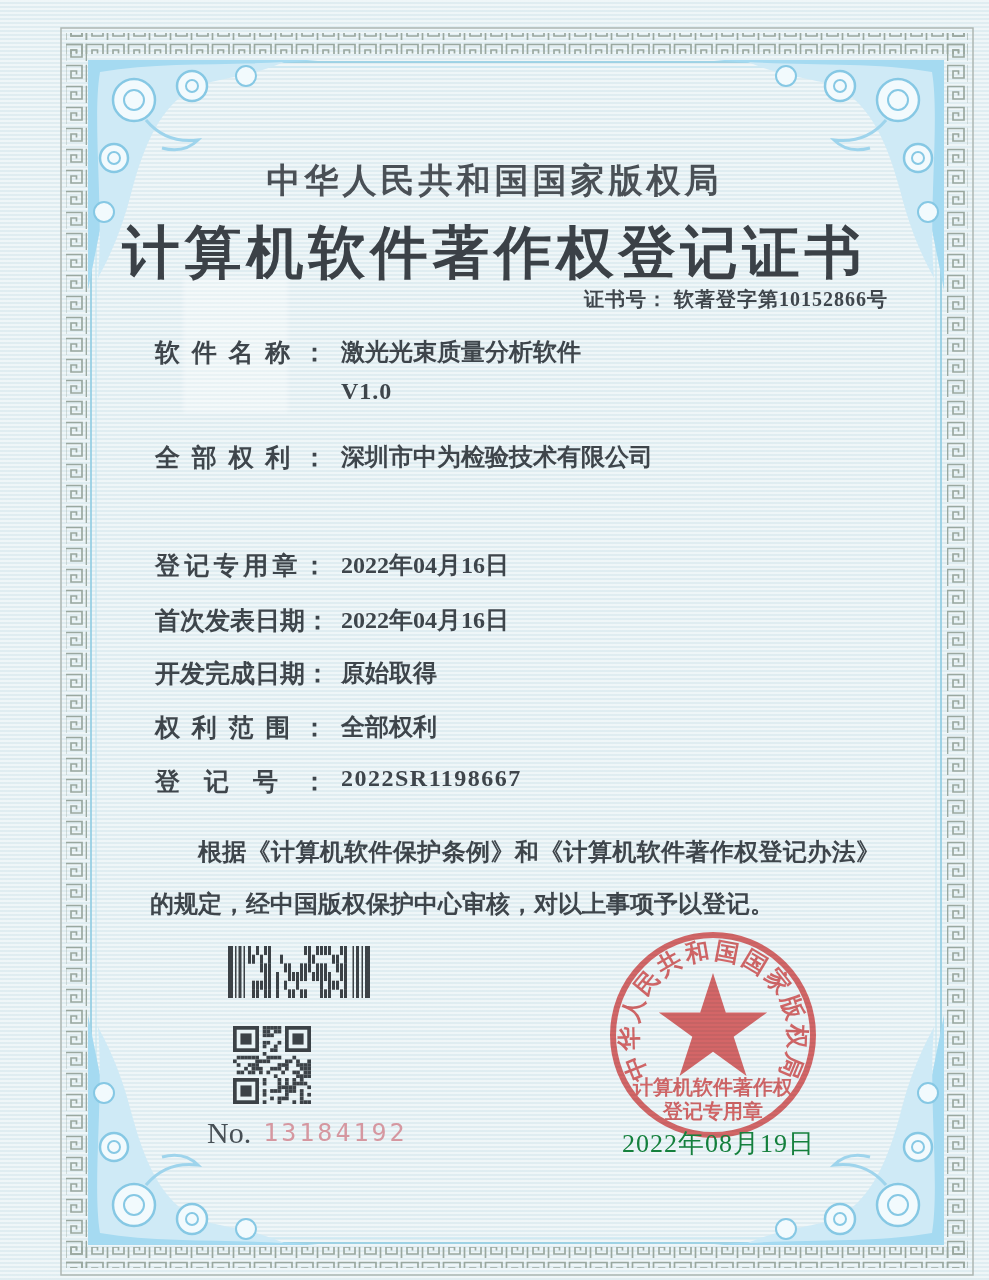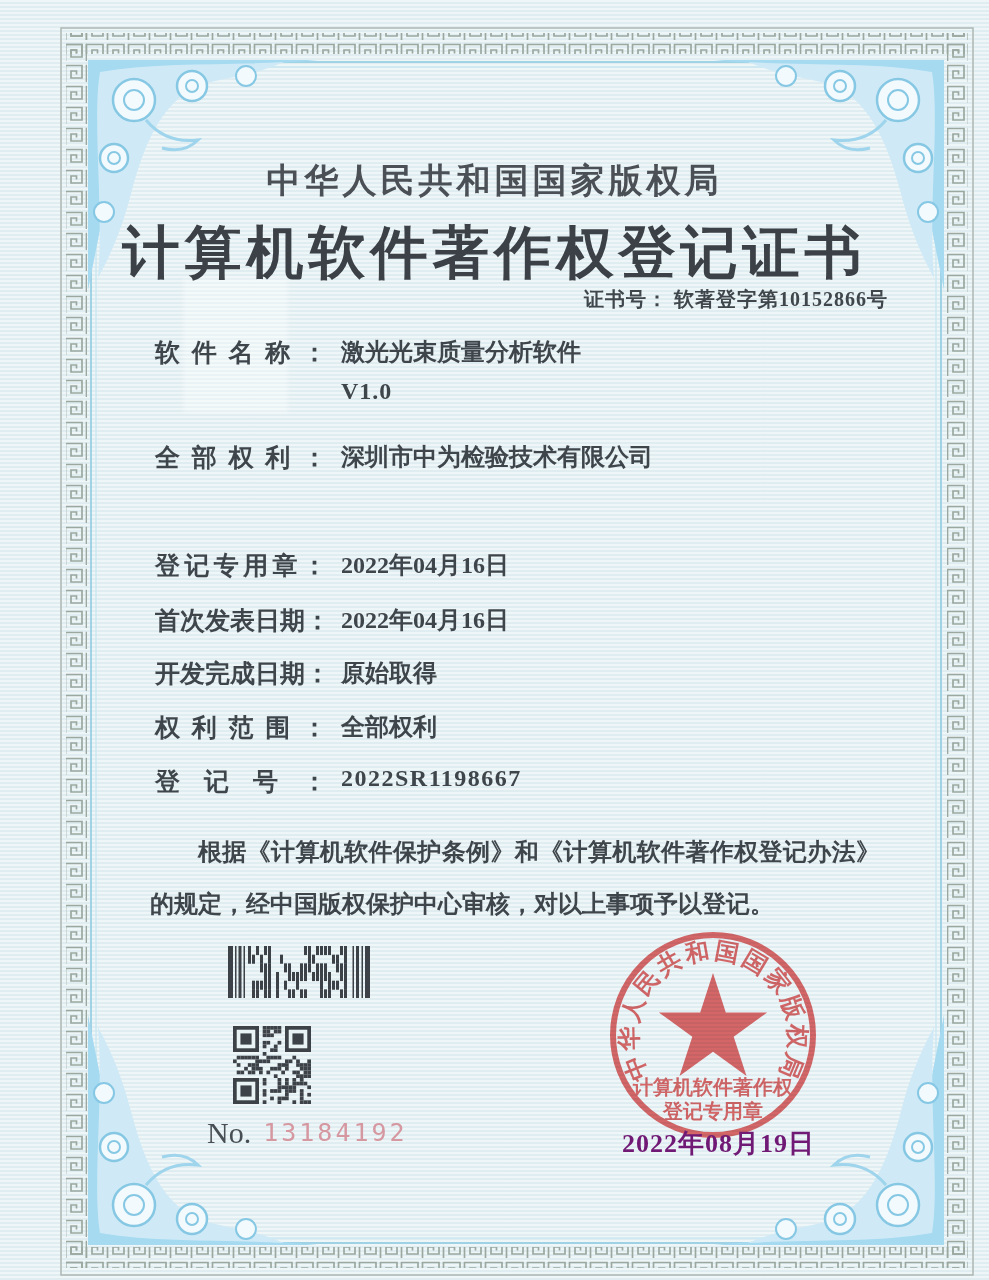--- a/index.html
+++ b/index.html
@@ -42,21 +42,21 @@
   }
   .barcode{left:228px;top:946px;}
   .qrcode{left:233px;top:1026px;}
   .serial{left:207px;top:1116px;font-size:30px;color:#474f55;}
   .serial .num{
     font-family:"DejaVu Sans Mono","Liberation Mono",monospace;
     font-size:25px;color:#d597a0;letter-spacing:3px;margin-left:12px;vertical-align:2px;
   }
   .seal{left:600px;top:922px;mix-blend-mode:multiply;opacity:.9;}
   .seal text{font-family:"Liberation Serif",serif;font-weight:700;fill:#e05a5a;}
-  .issue-date{left:622px;top:1126px;font-size:26px;font-weight:700;color:#701a75;letter-spacing:1px;}
+  .issue-date{left:622px;top:1126px;font-size:26px;font-weight:400;color:#15803d;letter-spacing:1px;}
 </style>
 </head>
 <body>
 
 <div>
 
   <svg class="abs frame-svg" width="989" height="1280" aria-hidden="true">
     <defs>
       <pattern id="meander" width="21" height="21" patternUnits="userSpaceOnUse">
         <path d="M2.5,19 V2.5 H19 V15 H8 V8 H13.5 V11.5" fill="none" stroke="#9aa8a0" stroke-width="1.7"></path>

